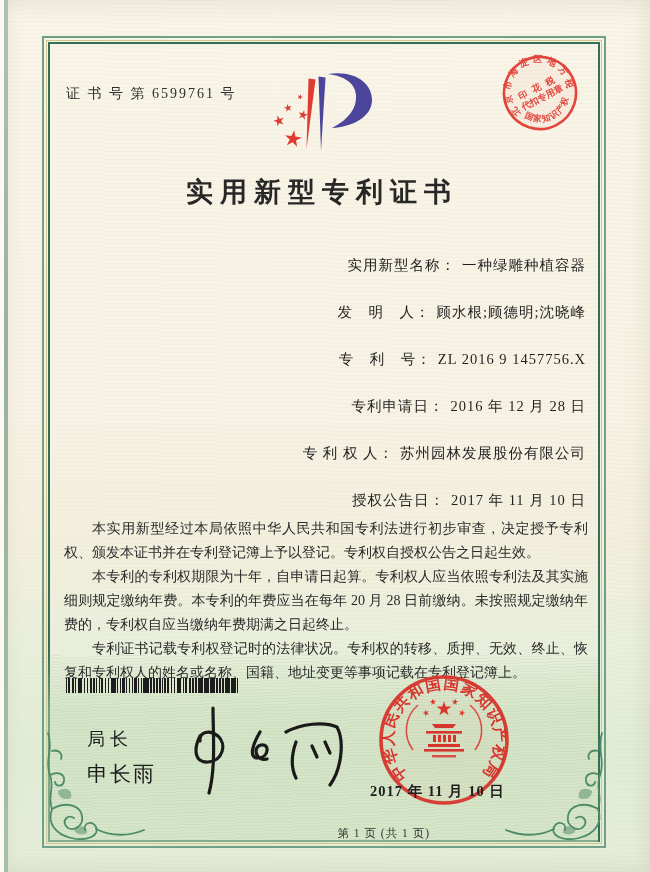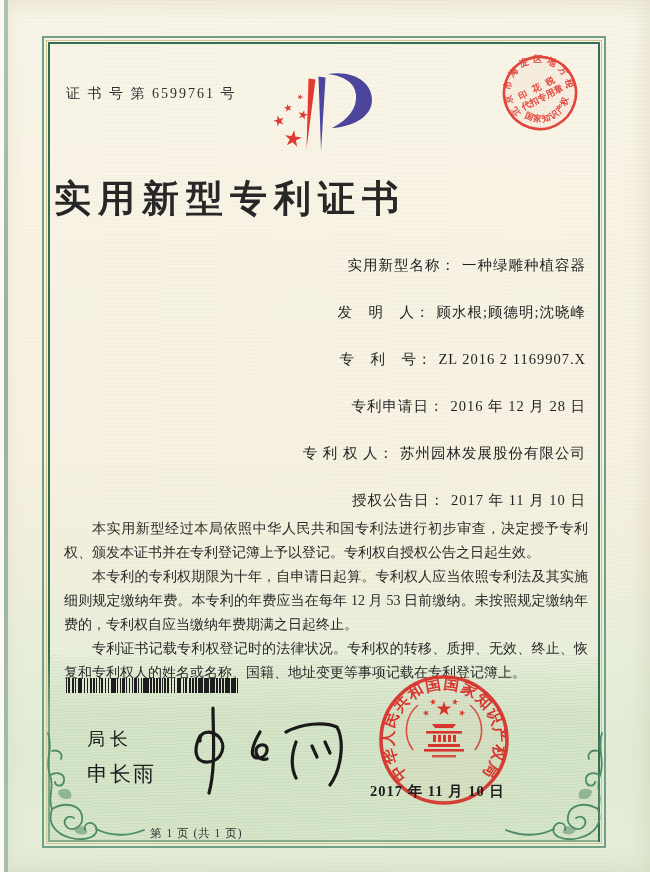--- a/index.html
+++ b/index.html
@@ -17,41 +17,41 @@
   .frame .f2{position:absolute;inset:2px;border:1px solid #d2c690;}
   .frame .f3{position:absolute;inset:4px;border:2px solid #346f55;}
   .green-wash{position:absolute;left:46px;top:655px;width:552px;height:187px;
     background:
       repeating-linear-gradient(178deg, rgba(120,165,125,.10) 0 1px, rgba(255,255,255,0) 1px 3px),
       linear-gradient(180deg, rgba(198,220,182,0) 0%, rgba(198,220,182,.45) 30%, rgba(203,223,188,.55) 100%);}
   .texture{position:absolute;inset:0;pointer-events:none;
     background:repeating-linear-gradient(181deg, rgba(160,170,140,.05) 0 1px, rgba(255,255,255,0) 1px 4px);}
   .cert-no{position:absolute;left:66px;top:85px;font-size:14px;letter-spacing:2px;color:#2e2e2e;}
   .logo{position:absolute;left:248px;top:64px;width:160px;height:114px;}
-  .title{position:absolute;left:54px;top:174px;width:560px;text-align:left;
-    font-size:37px;font-weight:bold;letter-spacing:7px;color:#272727;}
+  .title{position:absolute;left:42px;top:174px;width:560px;text-align:center;
+    font-size:27px;font-weight:bold;letter-spacing:7px;color:#272727;}
   .row{position:absolute;left:66px;width:520px;font-size:14.5px;letter-spacing:1px;color:#1f1f1f;white-space:nowrap;text-align:right;}
   .row .val{margin-left:6px;}
   .r0{top:256px}.r1{top:303px}.r2{top:350px}.r3{top:397px}.r4{top:444px}.r5{top:491px}
   .body-text{position:absolute;left:64px;top:517px;width:524px;font-size:14px;line-height:24px;
     text-align:justify;color:#2a2a2a;}
   .body-text p{margin:0;text-indent:2em;}
   .barcode{position:absolute;left:66px;top:678px;width:172px;height:15px;
     background:
       repeating-linear-gradient(90deg,#1d1d1d 0 1.5px,rgba(0,0,0,0) 1.5px 3px),
       repeating-linear-gradient(90deg,#1d1d1d 0 1px,rgba(0,0,0,0) 1px 7px),
       repeating-linear-gradient(90deg,rgba(0,0,0,0) 0 2px,#1d1d1d 2px 4.5px,rgba(0,0,0,0) 4.5px 11px);}
   .director-label{position:absolute;left:87px;top:727px;font-size:18px;letter-spacing:5px;color:#1c1c1c;font-family:Liberation Serif, serif;}
   .director-name{position:absolute;left:87px;top:760px;font-size:21px;letter-spacing:2px;color:#1c1c1c;}
   .signature{position:absolute;left:180px;top:698px;width:168px;height:98px;}
   .seal{position:absolute;left:376px;top:672px;width:136px;height:136px;}
   .seal-date{position:absolute;left:370px;top:782px;width:140px;font-size:14.5px;font-weight:bold;
     letter-spacing:1px;color:#1d1d1d;white-space:nowrap;}
   .stamp{position:absolute;left:497px;top:50px;width:86px;height:86px;}
-  .footer{position:absolute;left:150px;top:826px;width:280px;text-align:left;
+  .footer{position:absolute;left:150px;top:826px;width:280px;text-align:right;
     font-size:11.5px;letter-spacing:1px;color:#333;}
   .ornament{position:absolute;width:108px;height:114px;}
   .orn-left{left:38px;top:731px;}
   .orn-right{left:504px;top:731px;transform:scaleX(-1);}
   svg{display:block;}
 </style>
 </head>
 <body>
 
 <div class="page">
@@ -120,35 +120,35 @@
 
   <div class="title">实用新型专利证书</div>
 
   <div class="row r0">
     <span class="lbl">实用新型名称：</span><span class="val">一种绿雕种植容器</span>
   </div>
   <div class="row r1">
     <span class="lbl">发　明　人：</span><span class="val">顾水根;顾德明;沈晓峰</span>
   </div>
   <div class="row r2">
-    <span class="lbl">专　利　号：</span><span class="val">ZL 2016 2 1169907.X</span>
+    <span class="lbl">专　利　号：</span><span class="val">ZL 2016 9 1457756.X</span>
   </div>
   <div class="row r3">
     <span class="lbl">专利申请日：</span><span class="val">2016 年 12 月 28 日</span>
   </div>
   <div class="row r4">
     <span class="lbl">专 利 权 人：</span><span class="val">苏州园林发展股份有限公司</span>
   </div>
   <div class="row r5">
     <span class="lbl">授权公告日：</span><span class="val">2017 年 11 月 10 日</span>
   </div>
 
   <div class="body-text">
     <p>本实用新型经过本局依照中华人民共和国专利法进行初步审查，决定授予专利权、颁发本证书并在专利登记簿上予以登记。专利权自授权公告之日起生效。</p>
-    <p>本专利的专利权期限为十年，自申请日起算。专利权人应当依照专利法及其实施细则规定缴纳年费。本专利的年费应当在每年 12 月 53 日前缴纳。未按照规定缴纳年费的，专利权自应当缴纳年费期满之日起终止。</p>
+    <p>本专利的专利权期限为十年，自申请日起算。专利权人应当依照专利法及其实施细则规定缴纳年费。本专利的年费应当在每年 20 月 28 日前缴纳。未按照规定缴纳年费的，专利权自应当缴纳年费期满之日起终止。</p>
     <p>专利证书记载专利权登记时的法律状况。专利权的转移、质押、无效、终止、恢复和专利权人的姓名或名称、国籍、地址变更等事项记载在专利登记簿上。</p>
   </div>
 
   <div class="barcode"></div>
 
   <div class="director-label">局长</div>
   <div class="director-name">申长雨</div>
 
   <svg class="signature" viewBox="0 0 168 98">
     <g fill="none" stroke="#1a1a1a" stroke-width="3.2" stroke-linecap="round">

